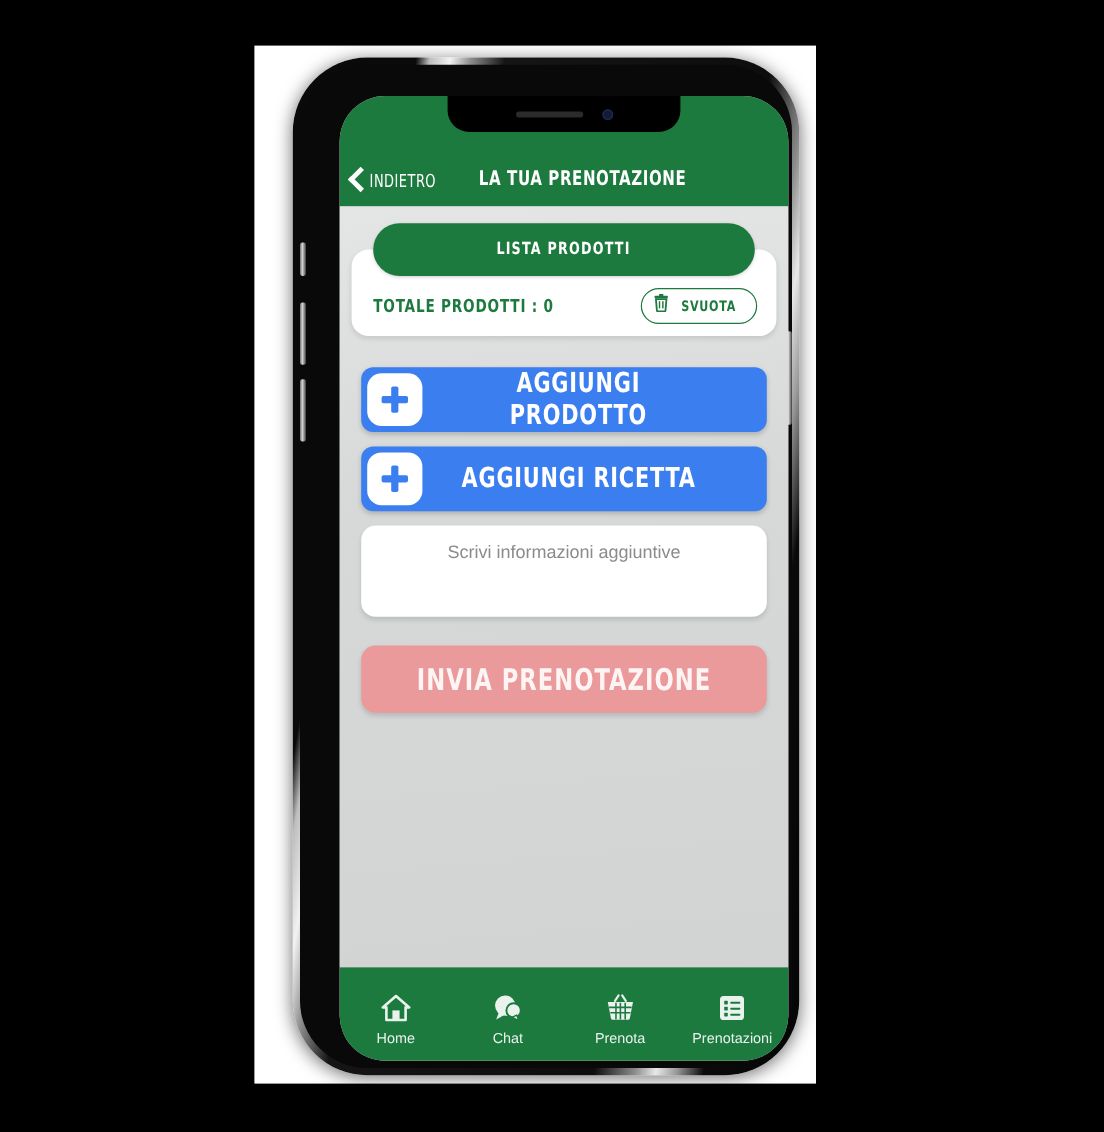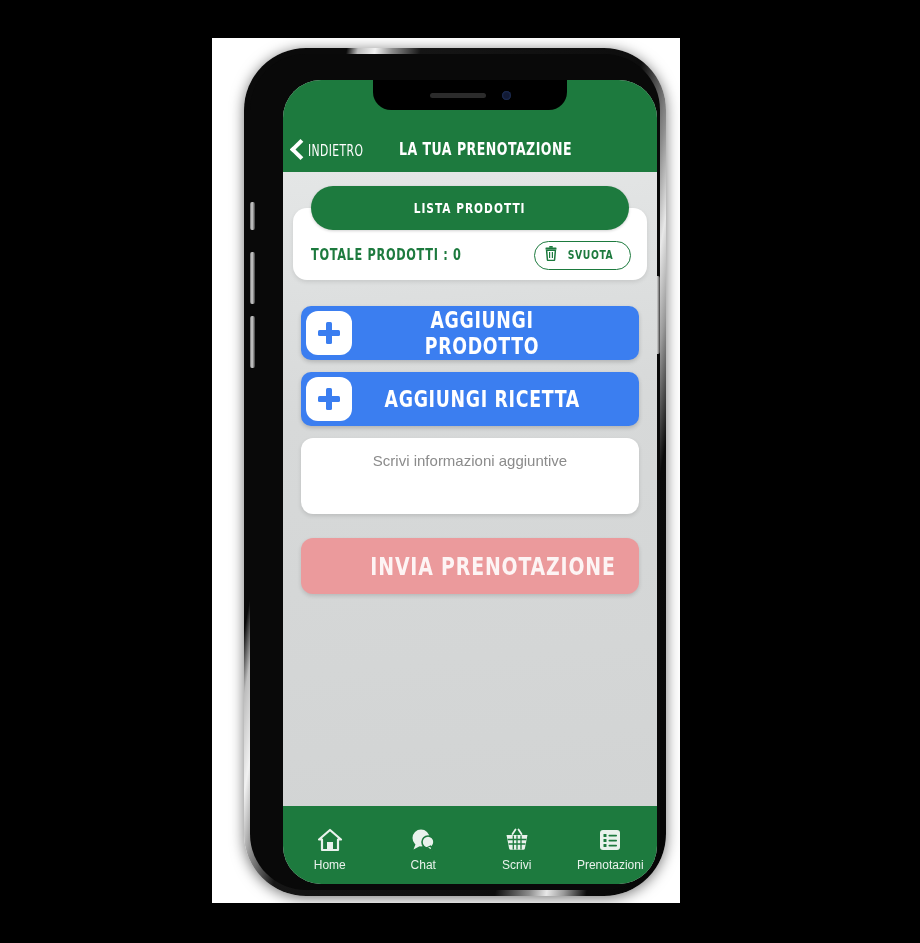--- a/index.html
+++ b/index.html
@@ -329,21 +329,21 @@
   }
 
   
   .invia-btn {
     margin: 24px 18px 0 18px;
     height: 56px;
     background: #eb9a9c;
     border-radius: 12px;
     display: flex;
     align-items: center;
-    justify-content: flex-end;
+    justify-content: center;
     cursor: pointer;
     box-shadow: 0 2px 4px rgba(0,0,0,0.14);
   }
   .invia-label {
     color: #fdf4f4;
     font-size: 25px;
     font-weight: bold;
     letter-spacing: 1px;
     font-family: "Liberation Sans Narrow", "DejaVu Sans Condensed", "Liberation Sans", sans-serif;
   }
@@ -495,21 +495,21 @@
         </div>
 
         <div class="nav-item">
           <span class="nav-icon">
             <svg width="26" height="24" viewBox="0 0 26 24">
               <path d="M8.5 6 L11.5 1.5 M17.5 6 L14.5 1.5" stroke="#e9f2ec" stroke-width="1.8" fill="none" stroke-linecap="round"></path>
               <path d="M2.5 7 h21 l-2.6 13.5 a1.6 1.6 0 0 1 -1.6 1.3 H6.7 a1.6 1.6 0 0 1 -1.6 -1.3 Z" fill="#e9f2ec"></path>
               <path d="M3.6 11.5 h18.8 M4.6 16 h16.8 M9.3 7.6 v14 M17 7.6 v14 M13 7.6 v14" stroke="#1d7a3e" stroke-width="1.3" fill="none"></path>
             </svg>
           </span>
-          <span class="nav-label">Scrivi</span>
+          <span class="nav-label">Prenota</span>
         </div>
 
         <div class="nav-item">
           <span class="nav-icon">
             <svg width="26" height="24" viewBox="0 0 26 24">
               <rect x="3" y="2" width="20" height="20" rx="3" fill="#e9f2ec"></rect>
               <rect x="6.5" y="6" width="3" height="3" rx="0.6" fill="#1d7a3e"></rect>
               <rect x="6.5" y="11" width="3" height="3" rx="0.6" fill="#1d7a3e"></rect>
               <rect x="6.5" y="16" width="3" height="3" rx="0.6" fill="#1d7a3e"></rect>
               <rect x="11.5" y="6.8" width="8.5" height="1.7" rx="0.8" fill="#1d7a3e"></rect>

